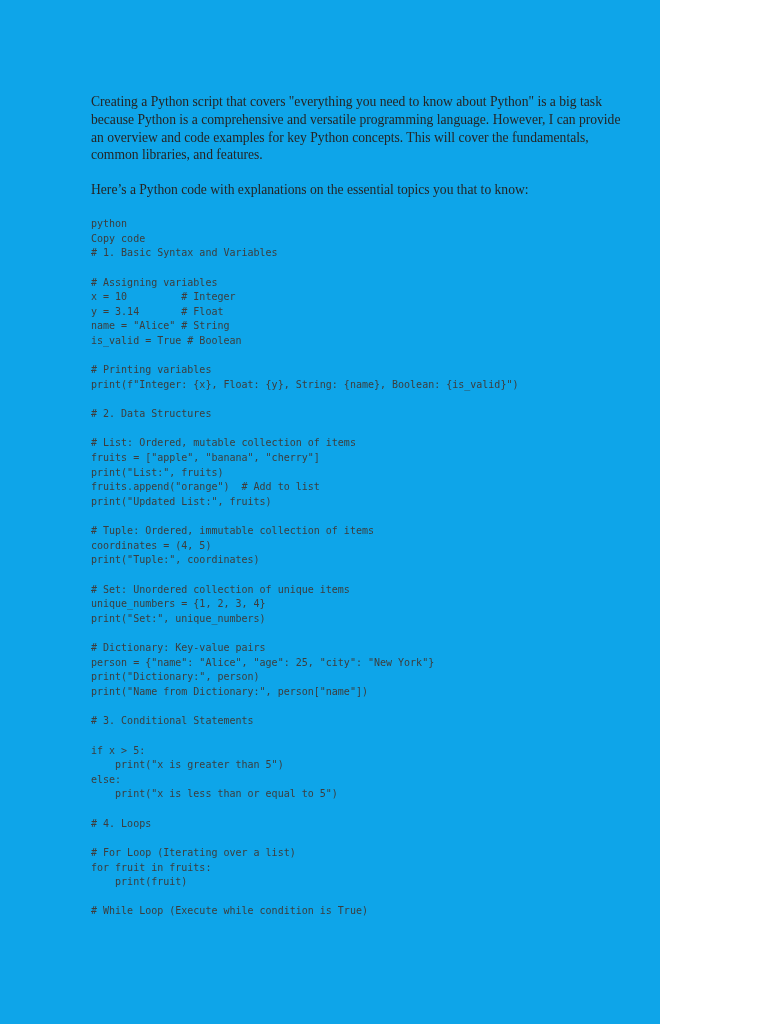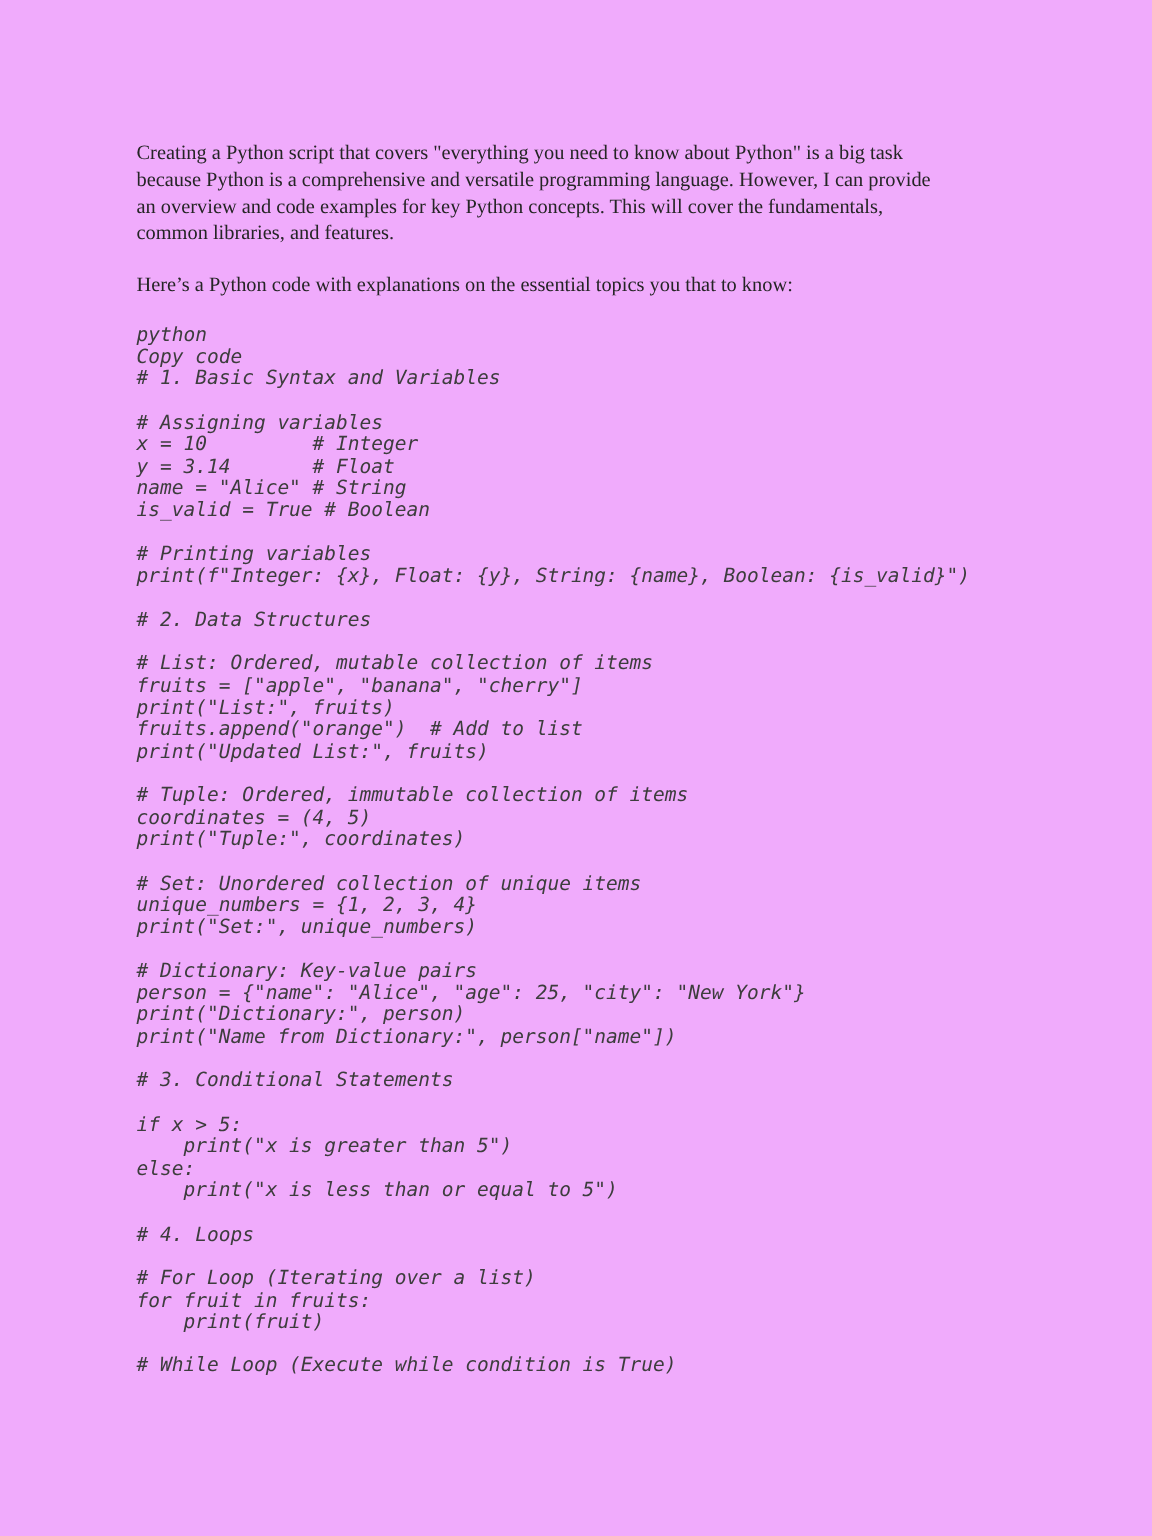--- a/index.html
+++ b/index.html
@@ -2,23 +2,23 @@
 <html><head>
 <meta charset="utf-8">
 <style>
   html, body {
     margin: 0;
     padding: 0;
     background: #ffffff;
   }
   .page {
     position: relative;
-    width: 768px;
+    width: 660px;
     height: 1024px;
-    background: #f0abfc;
+    background: #0ea5e9;
     overflow: hidden;
   }
   .intro-paragraph {
     position: absolute;
     top: 93px;
     left: 91px;
     width: 620px;
     font-family: "Liberation Serif", serif;
     font-size: 13.6px;
     line-height: 17.8px;
@@ -35,25 +35,24 @@
     line-height: 17.8px;
     color: #252525;
     white-space: pre-line;
   }
   .code-block {
     position: absolute;
     top: 217px;
     left: 91px;
     margin: 0;
     font-family: "DejaVu Sans Mono", "Liberation Mono", monospace;
-    font-size: 13px;
+    font-size: 10px;
     line-height: 14.62px;
     color: #3d3d3d;
     white-space: pre;
-    font-style: italic;
   }
 </style>
 </head>
 <body>
 
 <div class="page">
   <div class="intro-paragraph">Creating a Python script that covers "everything you need to know about Python" is a big task
 because Python is a comprehensive and versatile programming language. However, I can provide
 an overview and code examples for key Python concepts. This will cover the fundamentals,
 common libraries, and features.</div>

